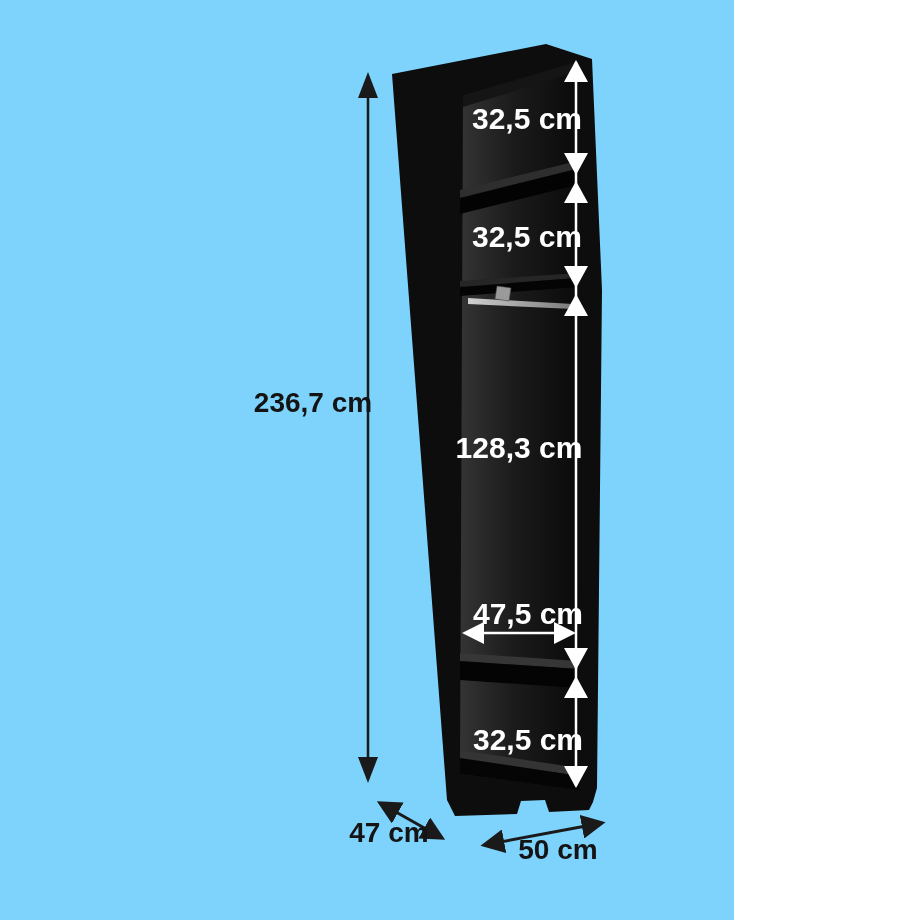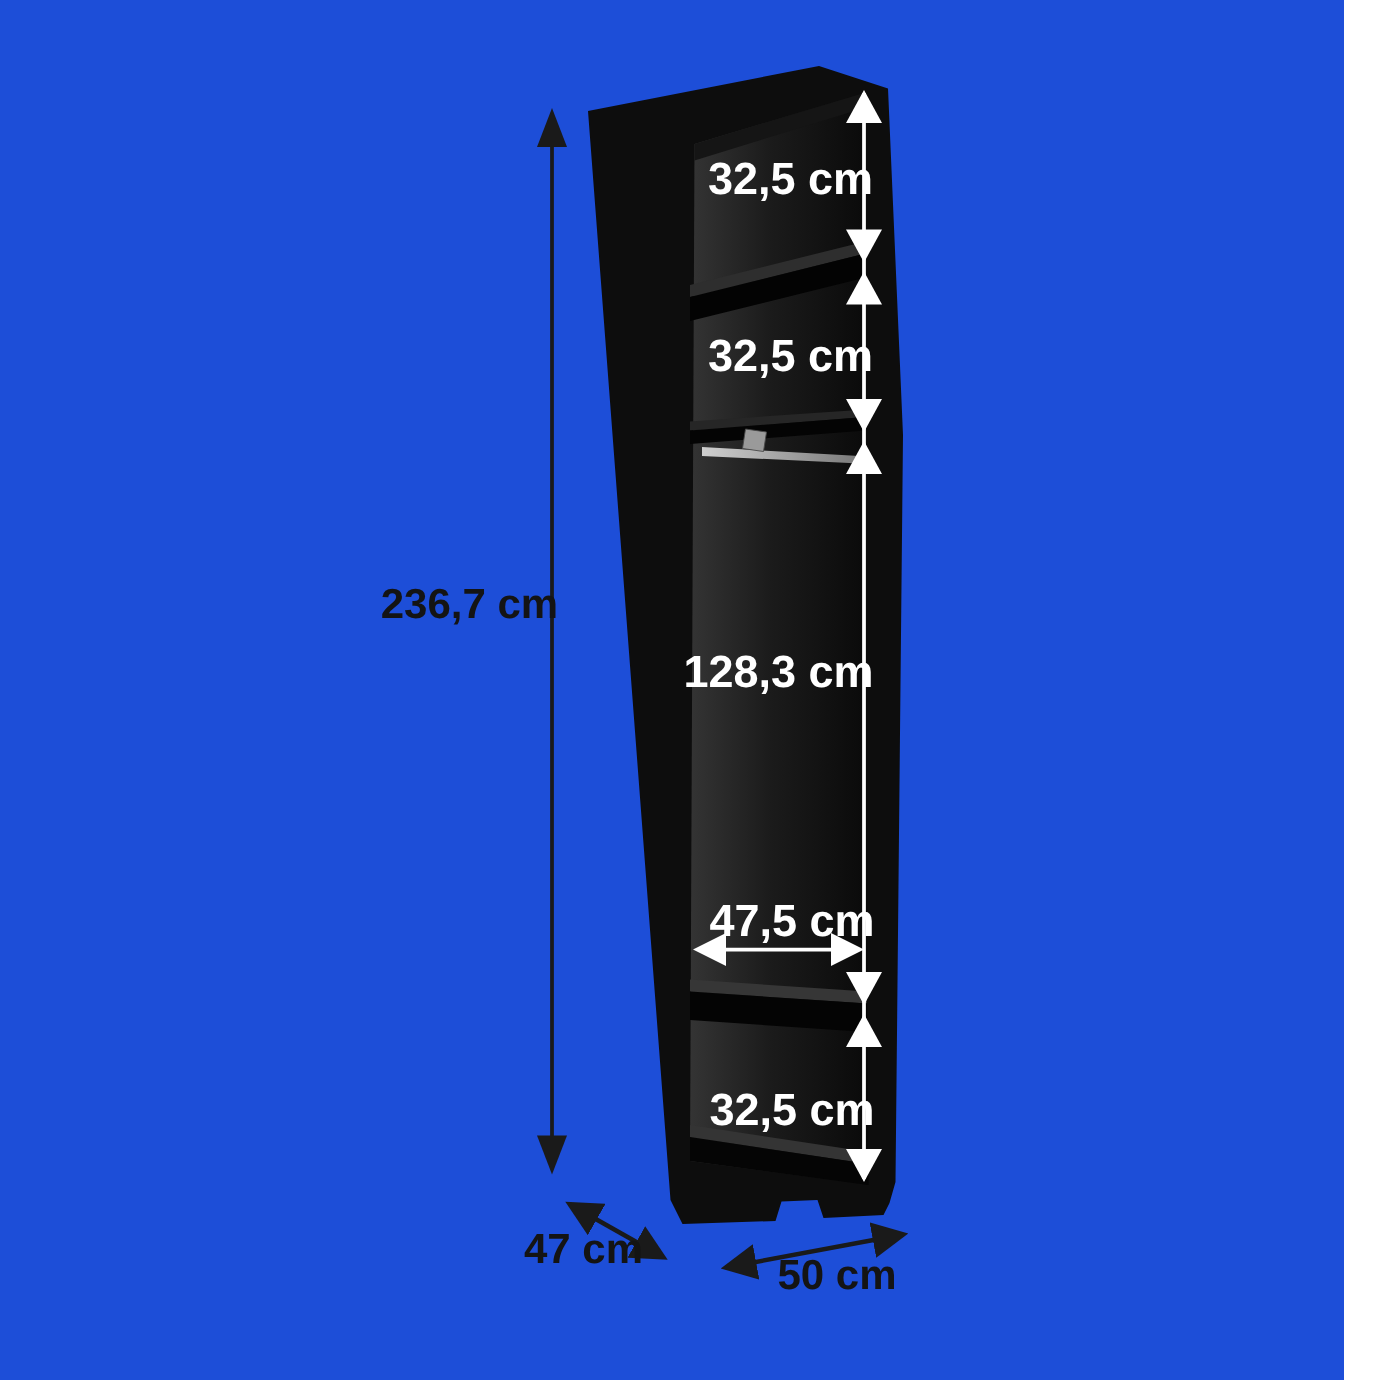--- a/index.html
+++ b/index.html
@@ -1,21 +1,21 @@
 <!DOCTYPE html>
 <html><head>
 <meta charset="utf-8">
 <style>
   html, body { margin: 0; padding: 0; }
   body { background: #ffffff; font-family: "Liberation Sans", sans-serif; }
   .stage {
     position: relative;
-    width: 896px;
+    width: 734px;
     height: 920px;
-    background: #1d4ed8;
+    background: #7dd3fc;
     overflow: hidden;
   }
   svg { display: block; }
   .lbl-w {
     font-family: "Liberation Sans", sans-serif;
     font-weight: bold;
     font-size: 30px;
     fill: #ffffff;
     text-anchor: middle;
   }

